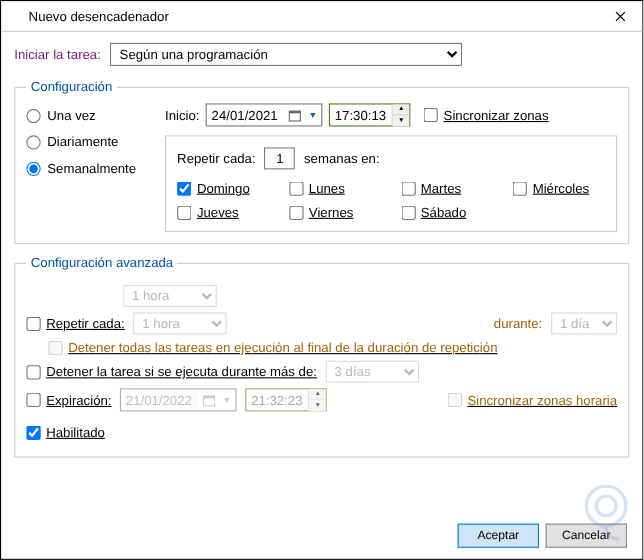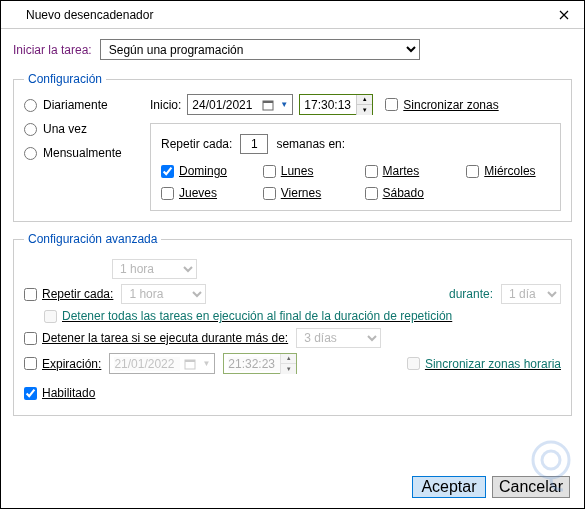--- a/index.html
+++ b/index.html
@@ -33,24 +33,24 @@
 .chk-row { display:flex; align-items:center; gap:5px;text-decoration:underline; }
 .chk-row input[type=checkbox]{ width:13px; height:13px; margin:0;}
 .week-box { border:1px solid #ccc; padding:10px; display:flex; flex-direction:column; gap:10px; }
 .rep-row { display:flex; align-items:center; gap:8px; }
 .num-input { width:28px; height:20px; border:1px solid #7a7a7a; text-align:center; font-size:12px; }
 .days-grid { display:grid; grid-template-columns: repeat(4, auto); gap:8px 18px; }
 .days-grid .chk-row label { min-width:58px; }
 .adv-row { display:flex; align-items:center; gap:8px; margin:5px 0; }
 .sel-dis { width:85px; height:20px; border:1px solid #ccc; background:#fff; color:#888; padding:0 3px; font-size:12px;}
 .sel-dis[disabled]{ color:#999; }
-.disabled-text { color:#0f766e; }
+.disabled-text { color:#a16207; }
 .indent { margin-left:20px; }
 .footer { position:absolute; bottom:10px; right:14px; display:flex; gap:6px; }
-.btn { height:22px; min-width:74px; border:1px solid #888; background:#e1e1e1; font-size:16px; cursor:pointer; }
+.btn { height:22px; min-width:74px; border:1px solid #888; background:#e1e1e1; font-size:11px; cursor:pointer; }
 .btn.primary { border:1px solid #0078d7; background:#cfe4f7; }
 .spacer-right { margin-left:auto; }
 .watermark{position:absolute;right:8px;bottom:14px;opacity:.25;}
 </style>
 </head>
 <body>
 
 <div class="window">
   <div class="titlebar">
     <span class="titlebar-text">Nuevo desencadenador</span>
@@ -68,29 +68,29 @@
         <option>Según una programación</option>
       </select>
     </div>
 
     <fieldset>
       <legend>Configuración</legend>
       <div class="config-body">
         <div class="radios">
           <div class="radio-row">
               <input type="radio" name="f" style="">
-              <label>Diariamente</label>
+              <label>Una vez</label>
             </div>
           <div class="radio-row">
               <input type="radio" name="f" style="">
-              <label>Una vez</label>
+              <label>Diariamente</label>
             </div>
           <div class="radio-row">
-              <input type="radio" name="f" style="">
-              <label>Mensualmente</label>
+              <input type="radio" name="f" checked="" style="">
+              <label>Semanalmente</label>
             </div>
         </div>
         <div class="right-col">
           <div class="start-row">
             <span>Inicio:</span>
             <span class="date-input">
               <input value="24/01/2021" style="">
               <span class="cal-icon">
                   <svg width="12" height="12">
                     <rect x="1" y="2" width="10" height="9" fill="none" stroke="#666"></rect>

